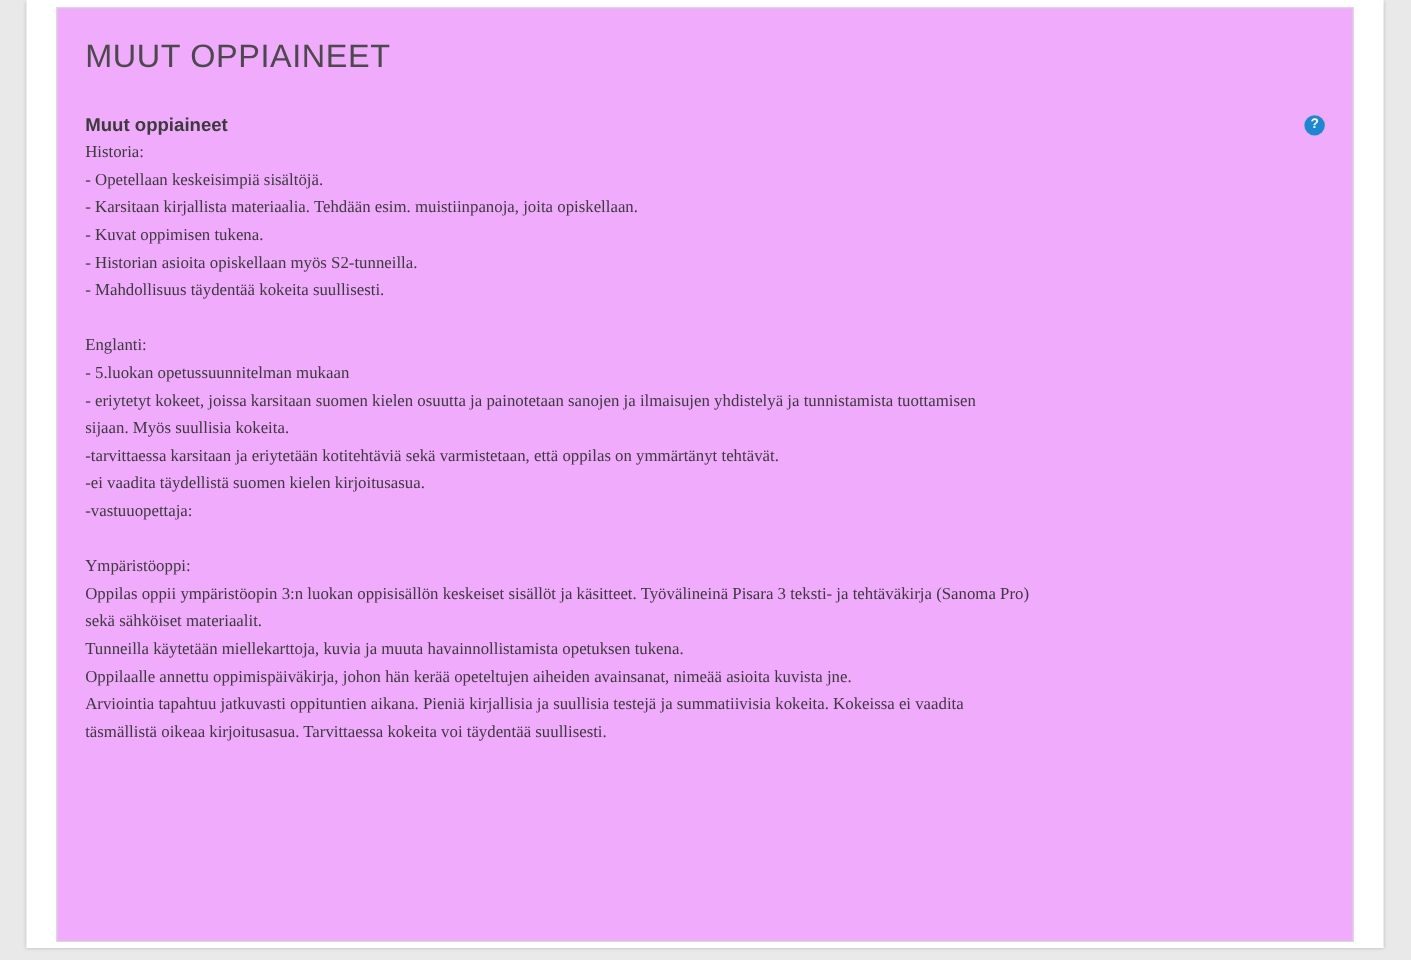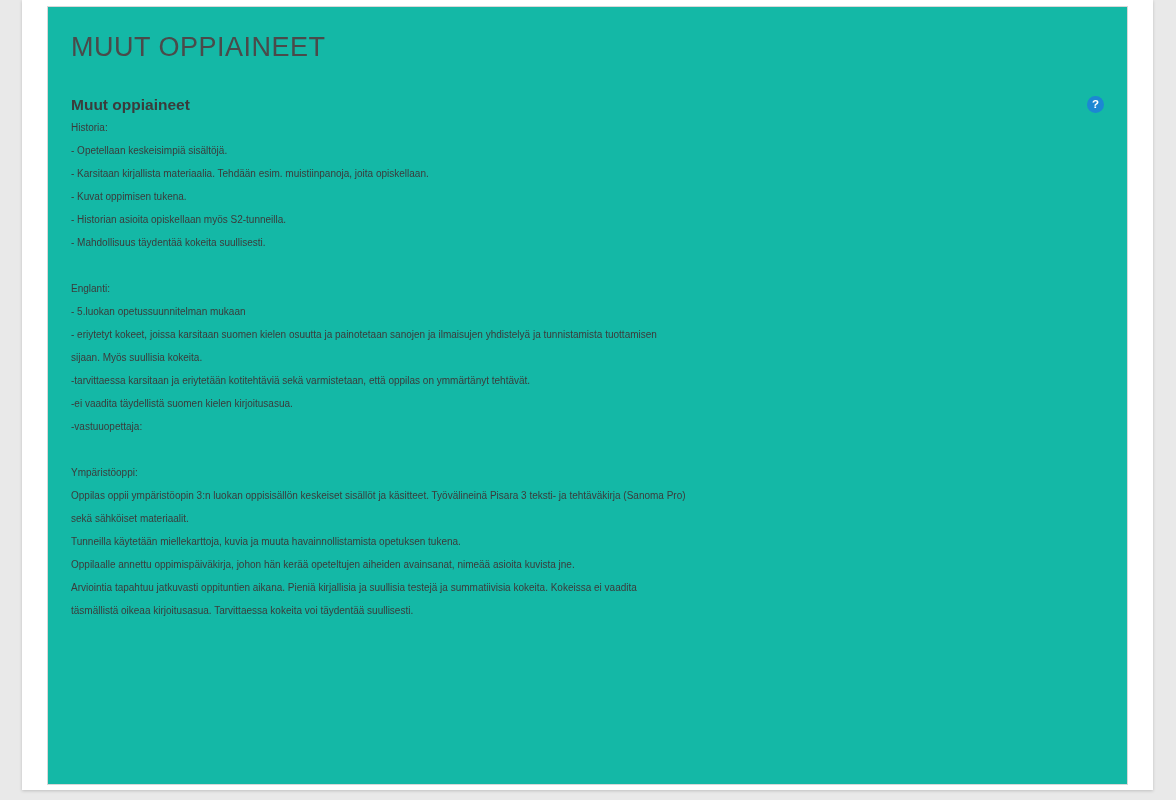--- a/index.html
+++ b/index.html
@@ -20,21 +20,21 @@
     top: 0;
     width: 1131px;
     height: 790px;
     background: #ffffff;
     box-shadow: 0 1px 3px rgba(0,0,0,0.18);
   }
   .card {
     box-sizing: border-box;
     margin: 6px 25px 5px 25px;
     height: 779px;
-    background: #14b8a6;
+    background: #f0abfc;
     border: 1px solid #d8d8d8;
     padding: 20px 23px 22px 23px;
     overflow: hidden;
   }
   .page-title {
     margin: 4px 0 30px 0;
     font-size: 27px;
     font-weight: 300;
     color: #4a4a4a;
     letter-spacing: 0.5px;
@@ -60,25 +60,26 @@
     background: #1c87d3;
     color: #ffffff;
     font-size: 11.5px;
     font-weight: 700;
     line-height: 17px;
     text-align: center;
     cursor: pointer;
     user-select: none;
   }
   .section {
-    font-size: 10px;
+    font-size: 14px;
     line-height: 23px;
     color: #3b3b3b;
     white-space: pre-line;
     margin: 23px 0 0 0;
+    font-family: Liberation Serif, serif;
   }
   .section.first {
     margin-top: 0;
   }
 </style>
 </head>
 <body>
 
 <div class="content-panel">
   <div class="card">

